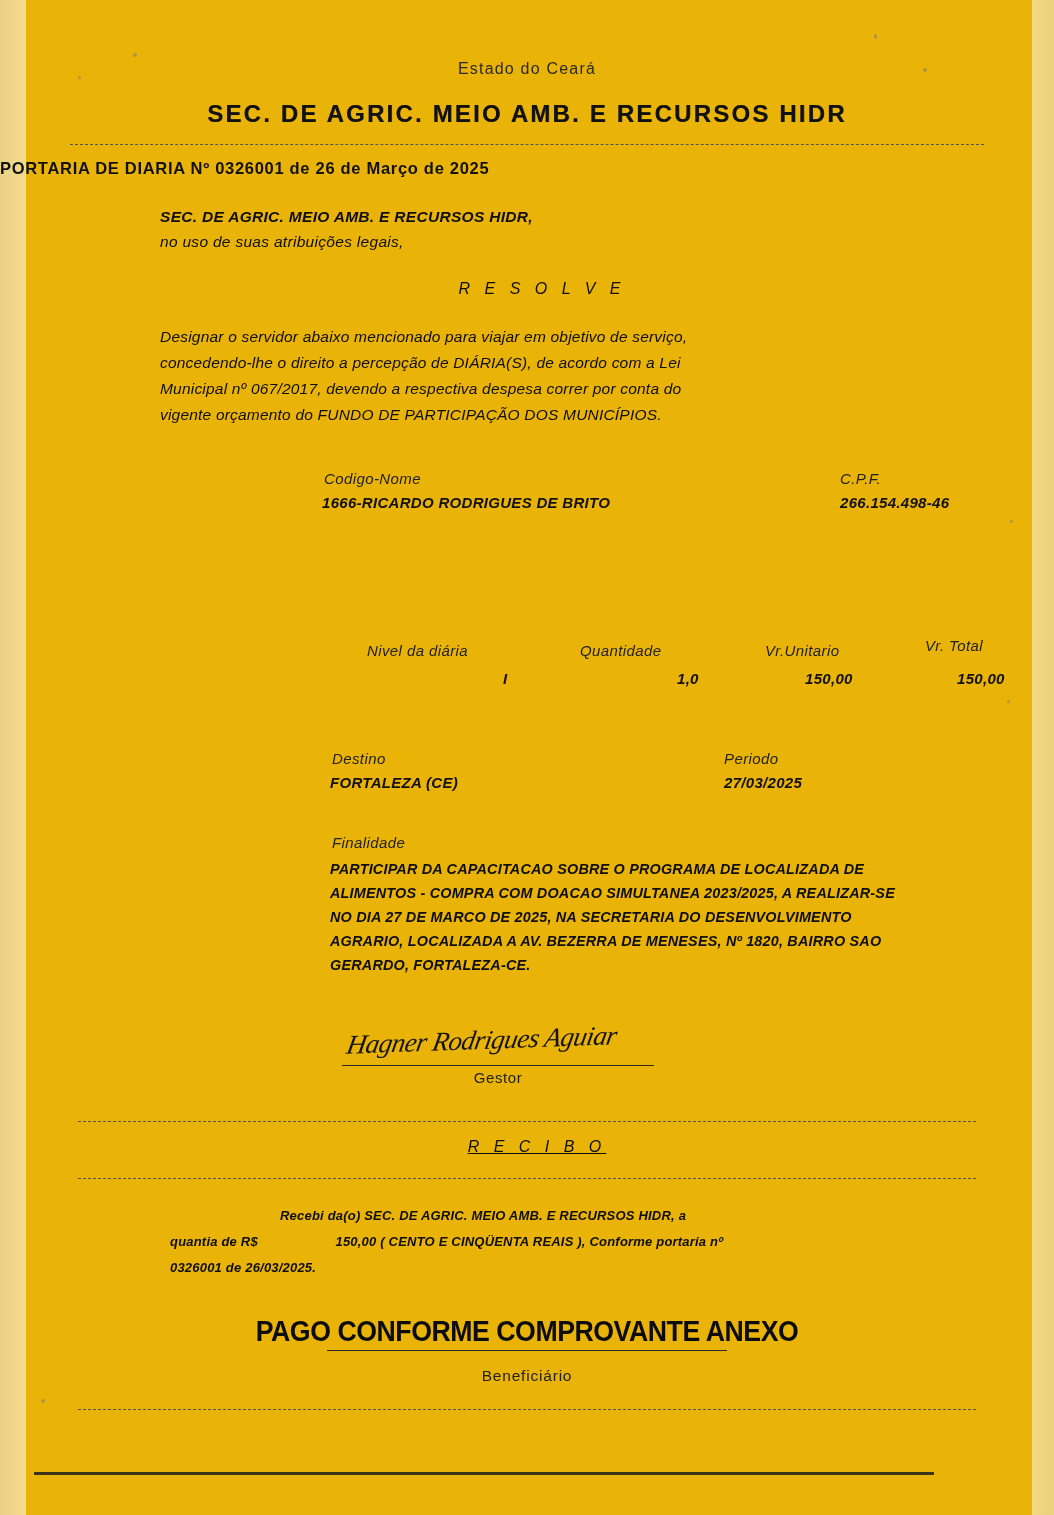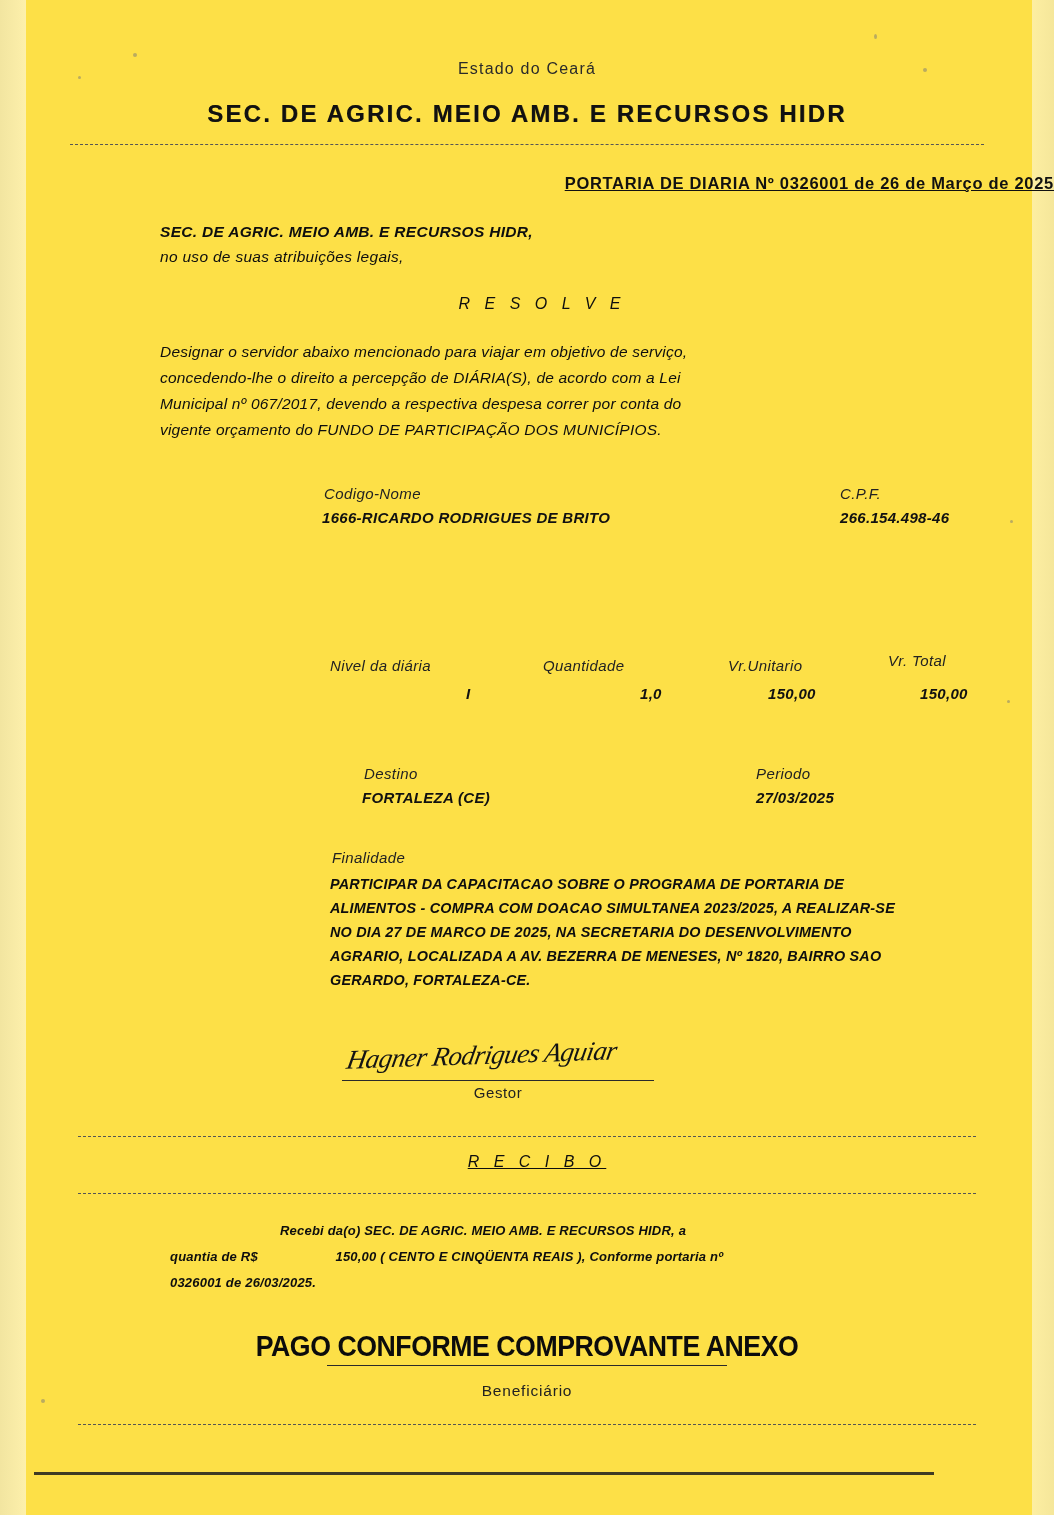--- a/index.html
+++ b/index.html
@@ -13,21 +13,21 @@
     height: 1515px;
     position: relative;
     font-family: "Liberation Serif", serif;
     color: #0e0e0e;
     overflow: hidden;
   }
 
   .page {
     position: absolute;
     inset: 0;
-    background: #fde047;
+    background: #eab308;
   }
 
   
   .scan-edge-left {
     position: absolute;
     left: 0; top: 0; bottom: 0;
     width: 26px;
     background: linear-gradient(90deg, #e9e9e9 0%, #fdfdfd 100%);
     opacity: .55;
   }
@@ -80,28 +80,27 @@
     text-shadow: 0.4px 0 0 rgba(0,0,0,.55);
   }
 
   .rule-dashed {
     border-top: 1px dashed #555;
     margin: 16px 70px 0 70px;
     height: 0;
   }
 
   .portaria-line {
-    text-align: right;
+    text-align: left;
     font-family: "Liberation Sans", sans-serif;
     font-weight: bold;
     font-size: 16.5px;
     letter-spacing: .7px;
-    margin-top: 29px;
+    margin-top: 14px;
     color: #111;
-    text-decoration: underline;
   }
 
   .body-block {
     margin: 26px 0 0 160px;
     width: 760px;
     font-family: "Liberation Sans", sans-serif;
     font-style: italic;
     font-size: 15.5px;
     line-height: 25px;
     letter-spacing: .3px;
@@ -152,37 +151,37 @@
   .servidor .codigo-nome-label { position: absolute; left: 324px; top: 0; }
   .servidor .codigo-nome-value { position: absolute; left: 322px; top: 24px; }
   .servidor .cpf-label        { position: absolute; left: 840px; top: 0; }
   .servidor .cpf-value        { position: absolute; left: 840px; top: 24px; }
 
   
   .diaria {
     position: relative;
     margin-top: 112px;
     height: 62px;
+    margin-left: 37px;
   }
   .diaria .h-nivel   { position: absolute; left: 330px; top: 0; }
   .diaria .h-qtd     { position: absolute; left: 543px; top: 0; }
   .diaria .h-unit    { position: absolute; left: 728px; top: 0; }
   .diaria .h-total   { position: absolute; left: 888px; top: -5px; }
 
   .diaria .v-nivel   { position: absolute; left: 466px; top: 28px; }
   .diaria .v-qtd     { position: absolute; left: 640px; top: 28px; }
   .diaria .v-unit    { position: absolute; left: 768px; top: 28px; }
   .diaria .v-total   { position: absolute; left: 920px; top: 28px; }
 
   
   .destino {
     position: relative;
     margin-top: 46px;
     height: 56px;
-    margin-left: 32px;
   }
   .destino .d-lbl { position: absolute; left: 332px; top: 0; }
   .destino .d-val { position: absolute; left: 330px; top: 24px; }
   .destino .p-lbl { position: absolute; left: 724px; top: 0; }
   .destino .p-val { position: absolute; left: 724px; top: 24px; }
 
   
   .finalidade {
     position: relative;
     margin-top: 28px;
@@ -351,21 +350,21 @@
     <div class="destino">
       <div class="lbl d-lbl">Destino</div>
       <div class="val d-val">FORTALEZA (CE)</div>
       <div class="lbl p-lbl">Periodo</div>
       <div class="val p-val">27/03/2025</div>
     </div>
 
     <div class="finalidade">
       <div class="lbl f-lbl">Finalidade</div>
       <div class="f-txt">
-        <div>PARTICIPAR DA CAPACITACAO SOBRE O PROGRAMA DE PORTARIA DE</div>
+        <div>PARTICIPAR DA CAPACITACAO SOBRE O PROGRAMA DE LOCALIZADA DE</div>
         <div>ALIMENTOS - COMPRA COM DOACAO SIMULTANEA 2023/2025, A REALIZAR-SE</div>
         <div>NO DIA 27 DE MARCO DE 2025, NA SECRETARIA DO DESENVOLVIMENTO</div>
         <div>AGRARIO, LOCALIZADA A AV. BEZERRA DE MENESES, Nº 1820, BAIRRO SAO</div>
         <div>GERARDO, FORTALEZA-CE.</div>
       </div>
     </div>
 
     <div class="sig-area">
       <div class="sig-script">Hagner Rodrigues Aguiar</div>
       <div class="sig-line"></div>

